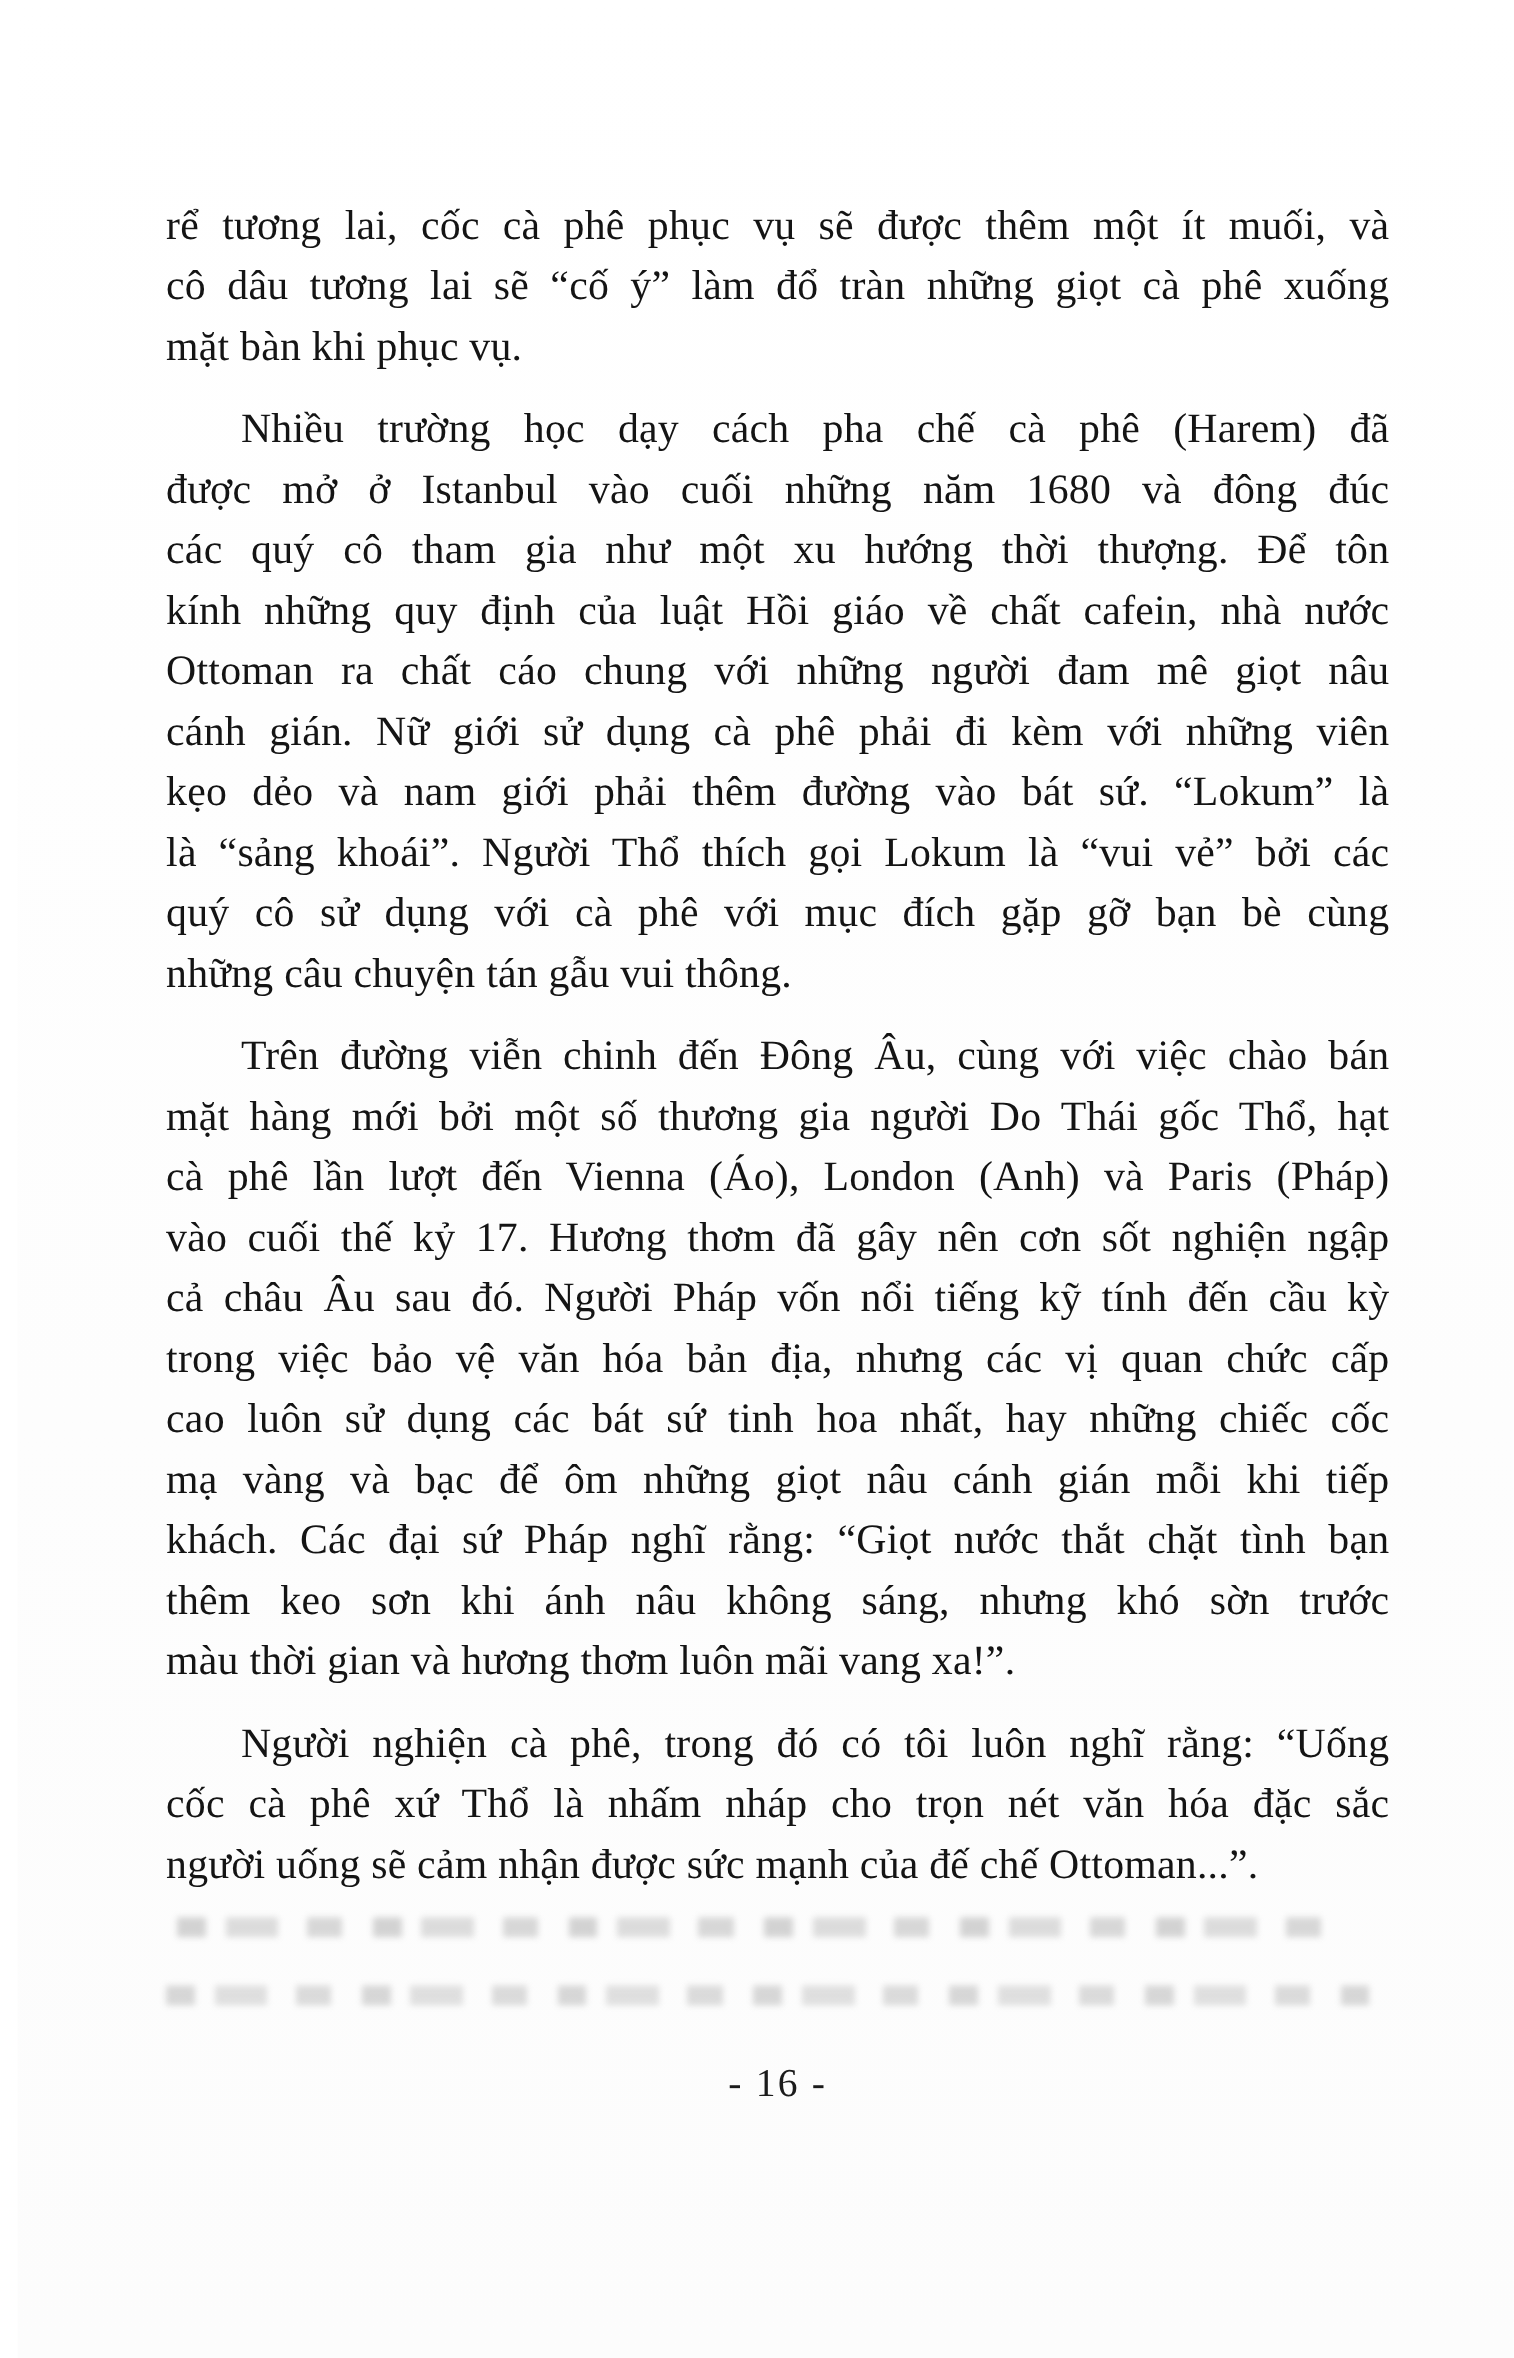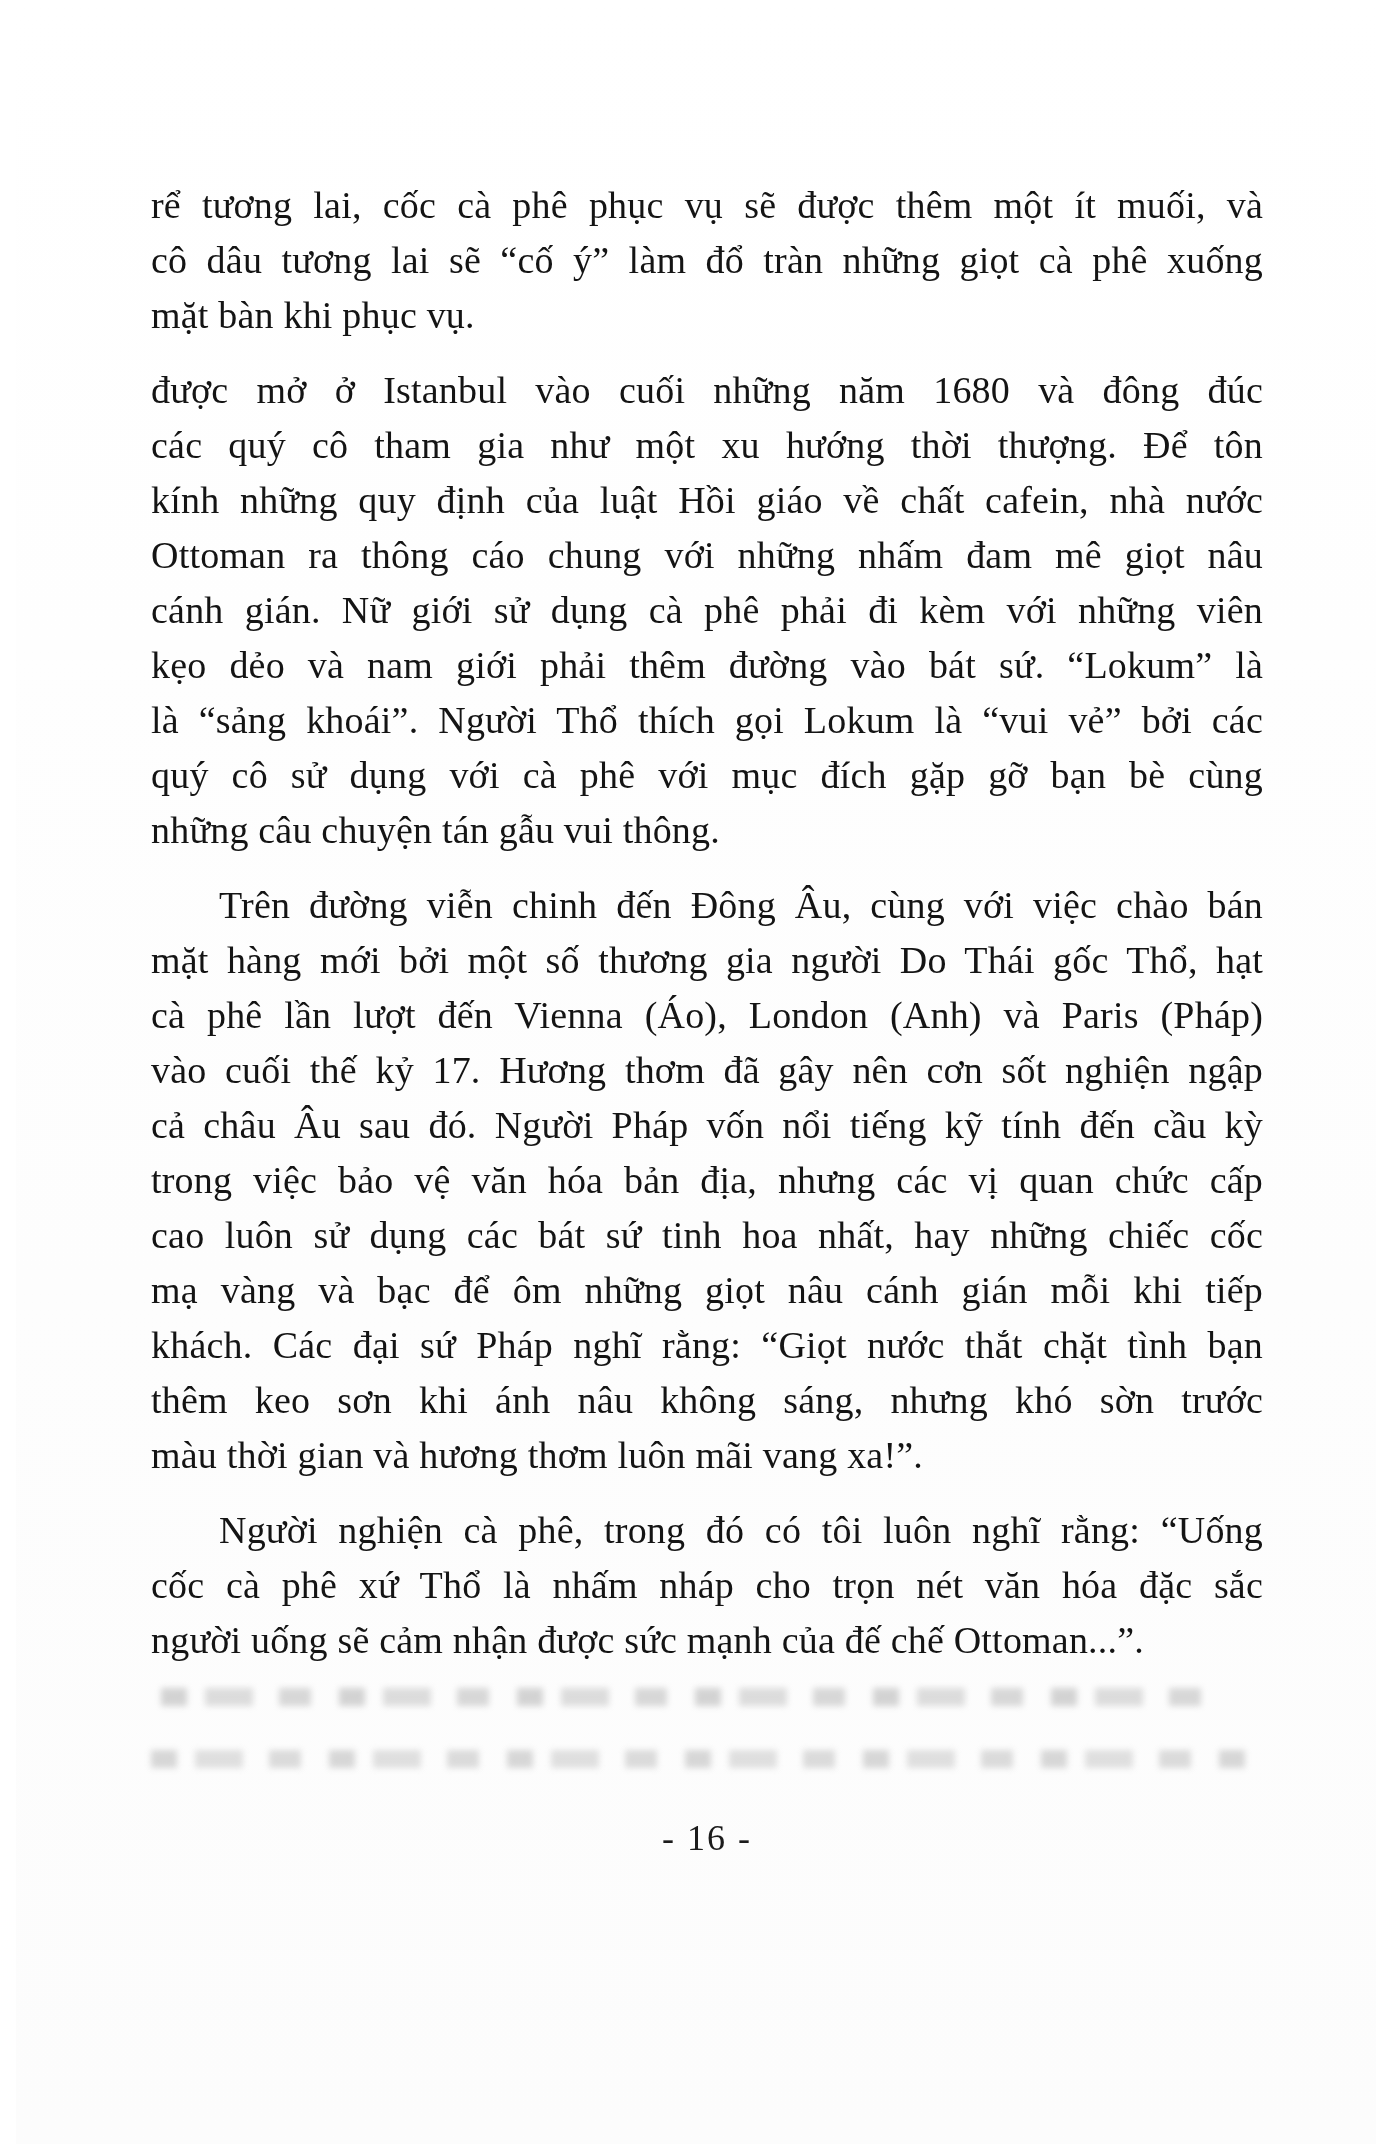--- a/index.html
+++ b/index.html
@@ -74,24 +74,25 @@
 <div class="page">
   <div class="text-block">
 
     <div class="para">
       <div class="line first">rể tương lai, cốc cà phê phục vụ sẽ được thêm một ít muối, và</div>
       <div class="line">cô dâu tương lai sẽ “cố ý” làm đổ tràn những giọt cà phê xuống</div>
       <div class="line last">mặt bàn khi phục vụ.</div>
     </div>
 
     <div class="para indent">
+      <div class="line first">Nhiều trường học dạy cách pha chế cà phê (Harem) đã</div>
       <div class="line">được mở ở Istanbul vào cuối những năm 1680 và đông đúc</div>
       <div class="line">các quý cô tham gia như một xu hướng thời thượng. Để tôn</div>
       <div class="line">kính những quy định của luật Hồi giáo về chất cafein, nhà nước</div>
-      <div class="line">Ottoman ra thông cáo chung với những nhấm đam mê giọt nâu</div>
+      <div class="line">Ottoman ra chất cáo chung với những người đam mê giọt nâu</div>
       <div class="line">cánh gián. Nữ giới sử dụng cà phê phải đi kèm với những viên</div>
       <div class="line">kẹo dẻo và nam giới phải thêm đường vào bát sứ. “Lokum” là</div>
       <div class="line">là “sảng khoái”. Người Thổ thích gọi Lokum là “vui vẻ” bởi các</div>
       <div class="line">quý cô sử dụng với cà phê với mục đích gặp gỡ bạn bè cùng</div>
       <div class="line last">những câu chuyện tán gẫu vui thông.</div>
     </div>
 
     <div class="para indent">
       <div class="line first">Trên đường viễn chinh đến Đông Âu, cùng với việc chào bán</div>
       <div class="line">mặt hàng mới bởi một số thương gia người Do Thái gốc Thổ, hạt</div>

